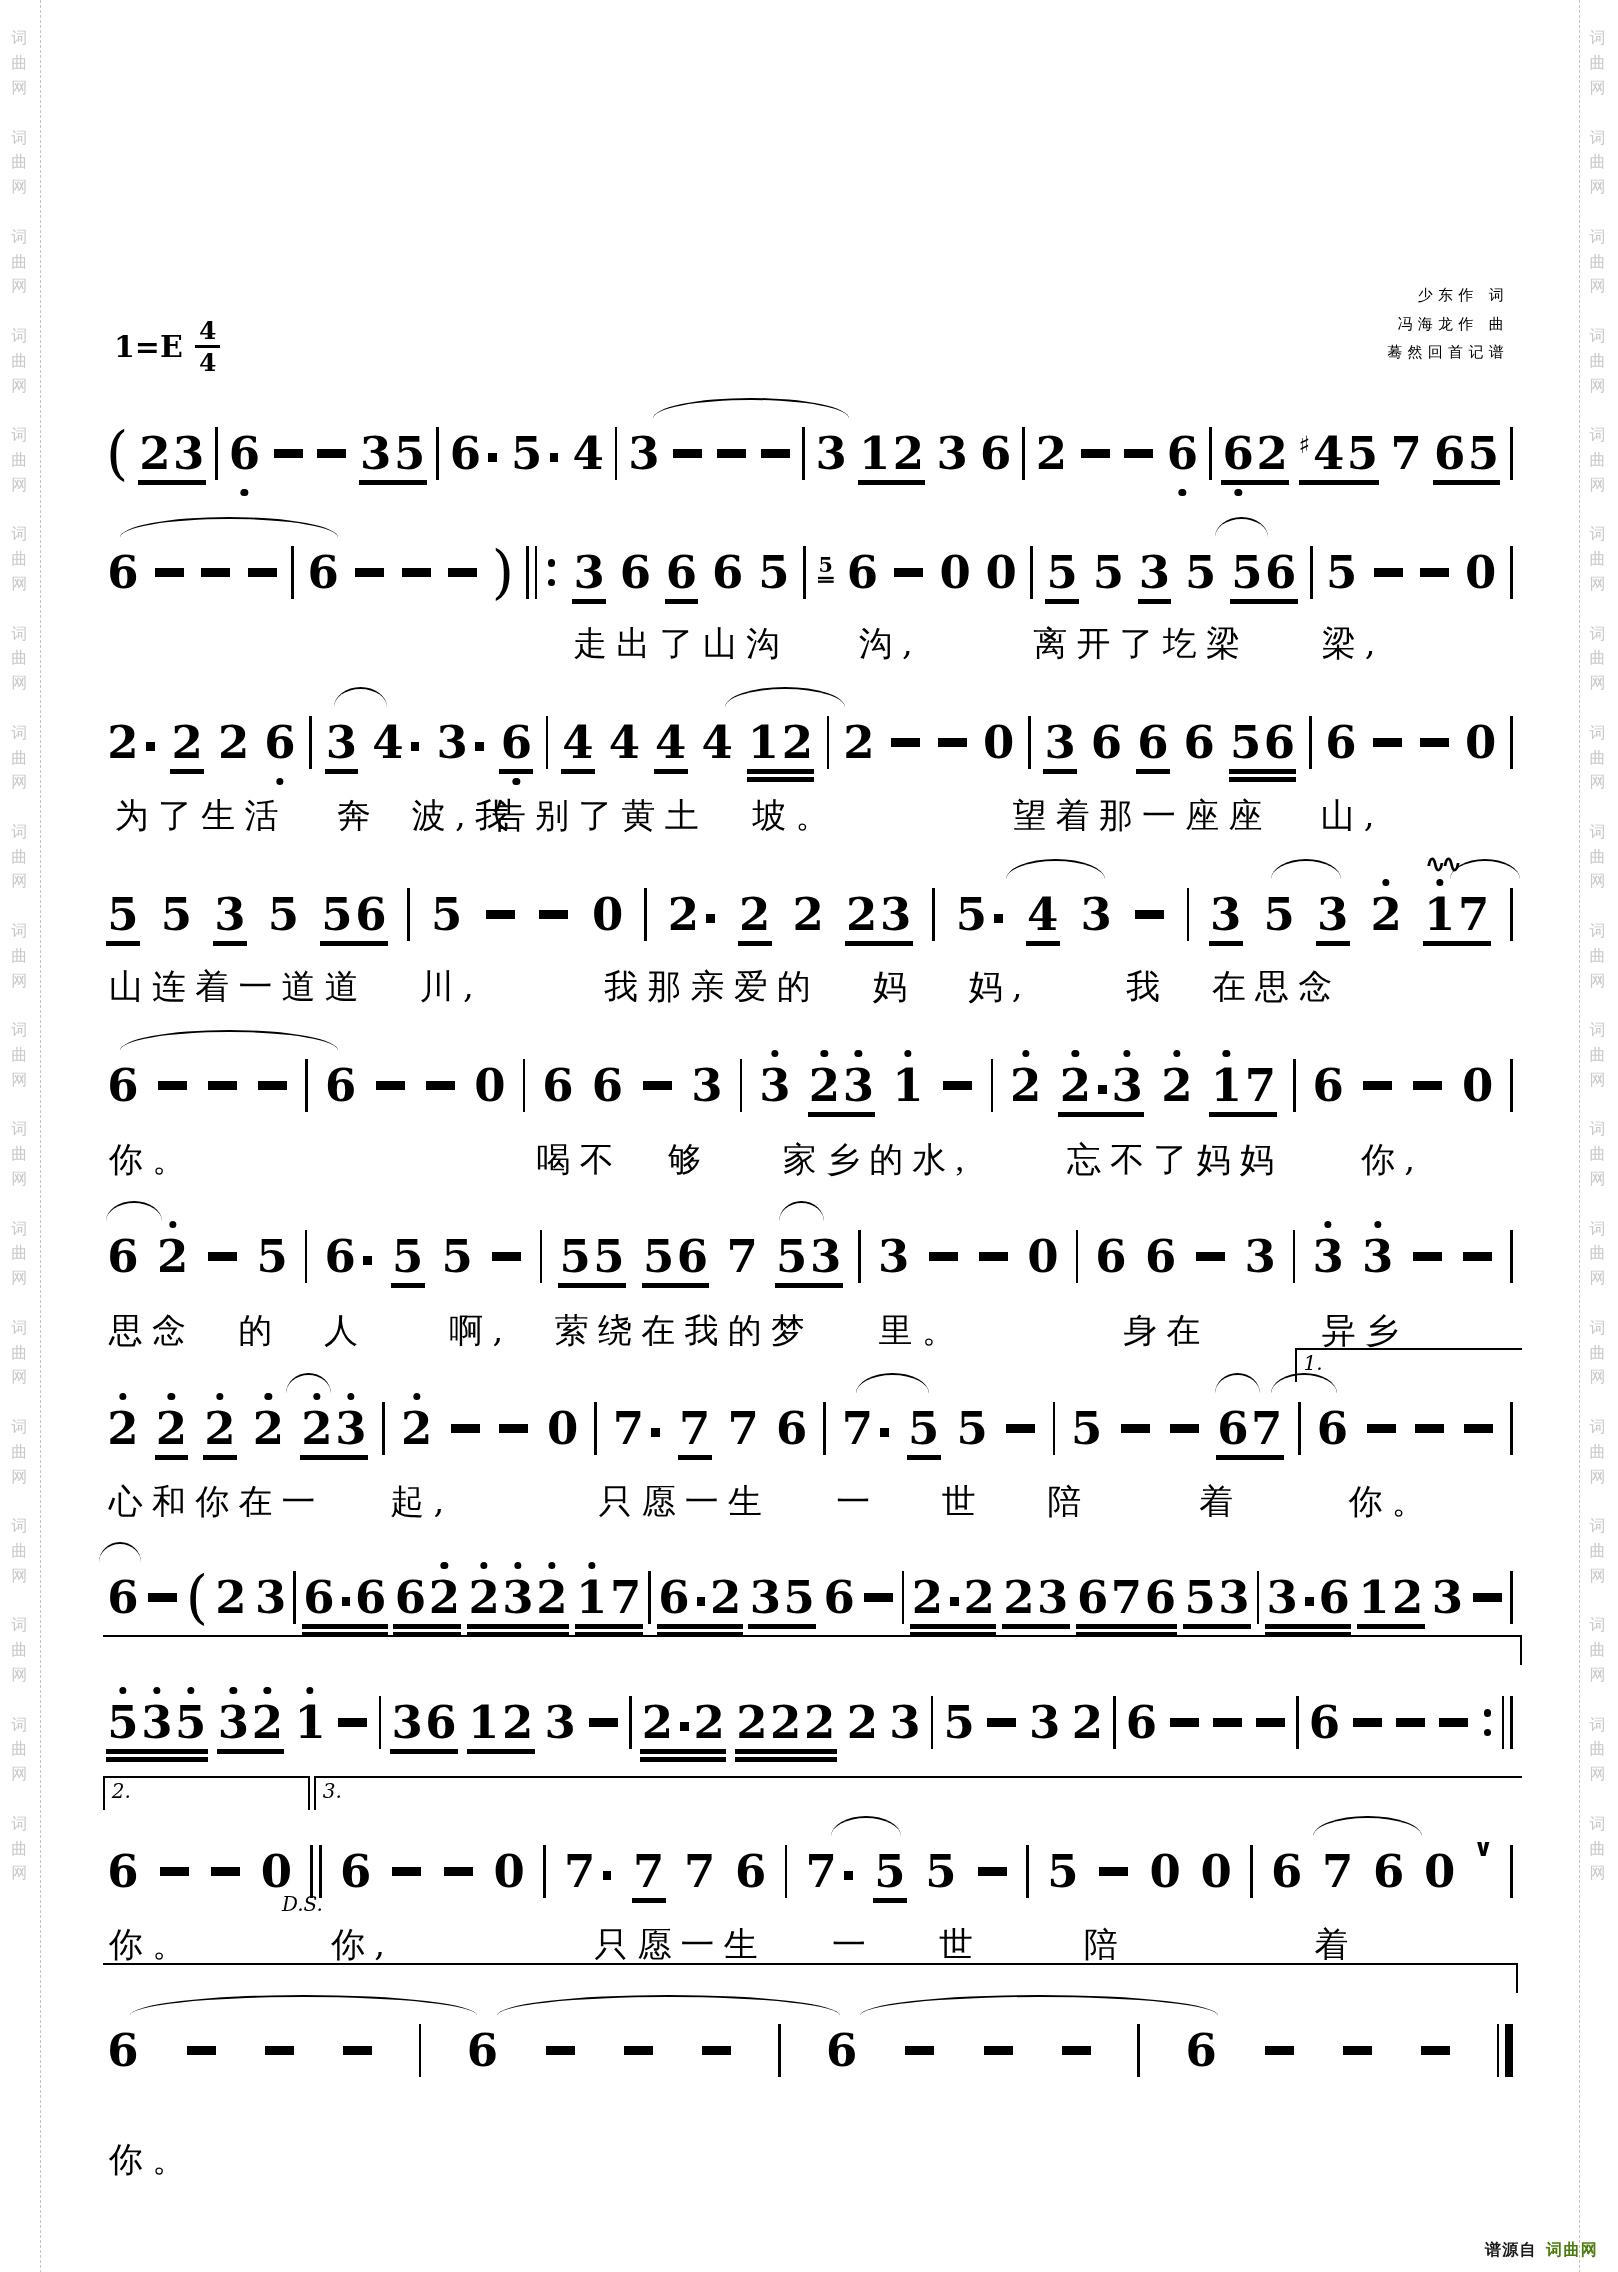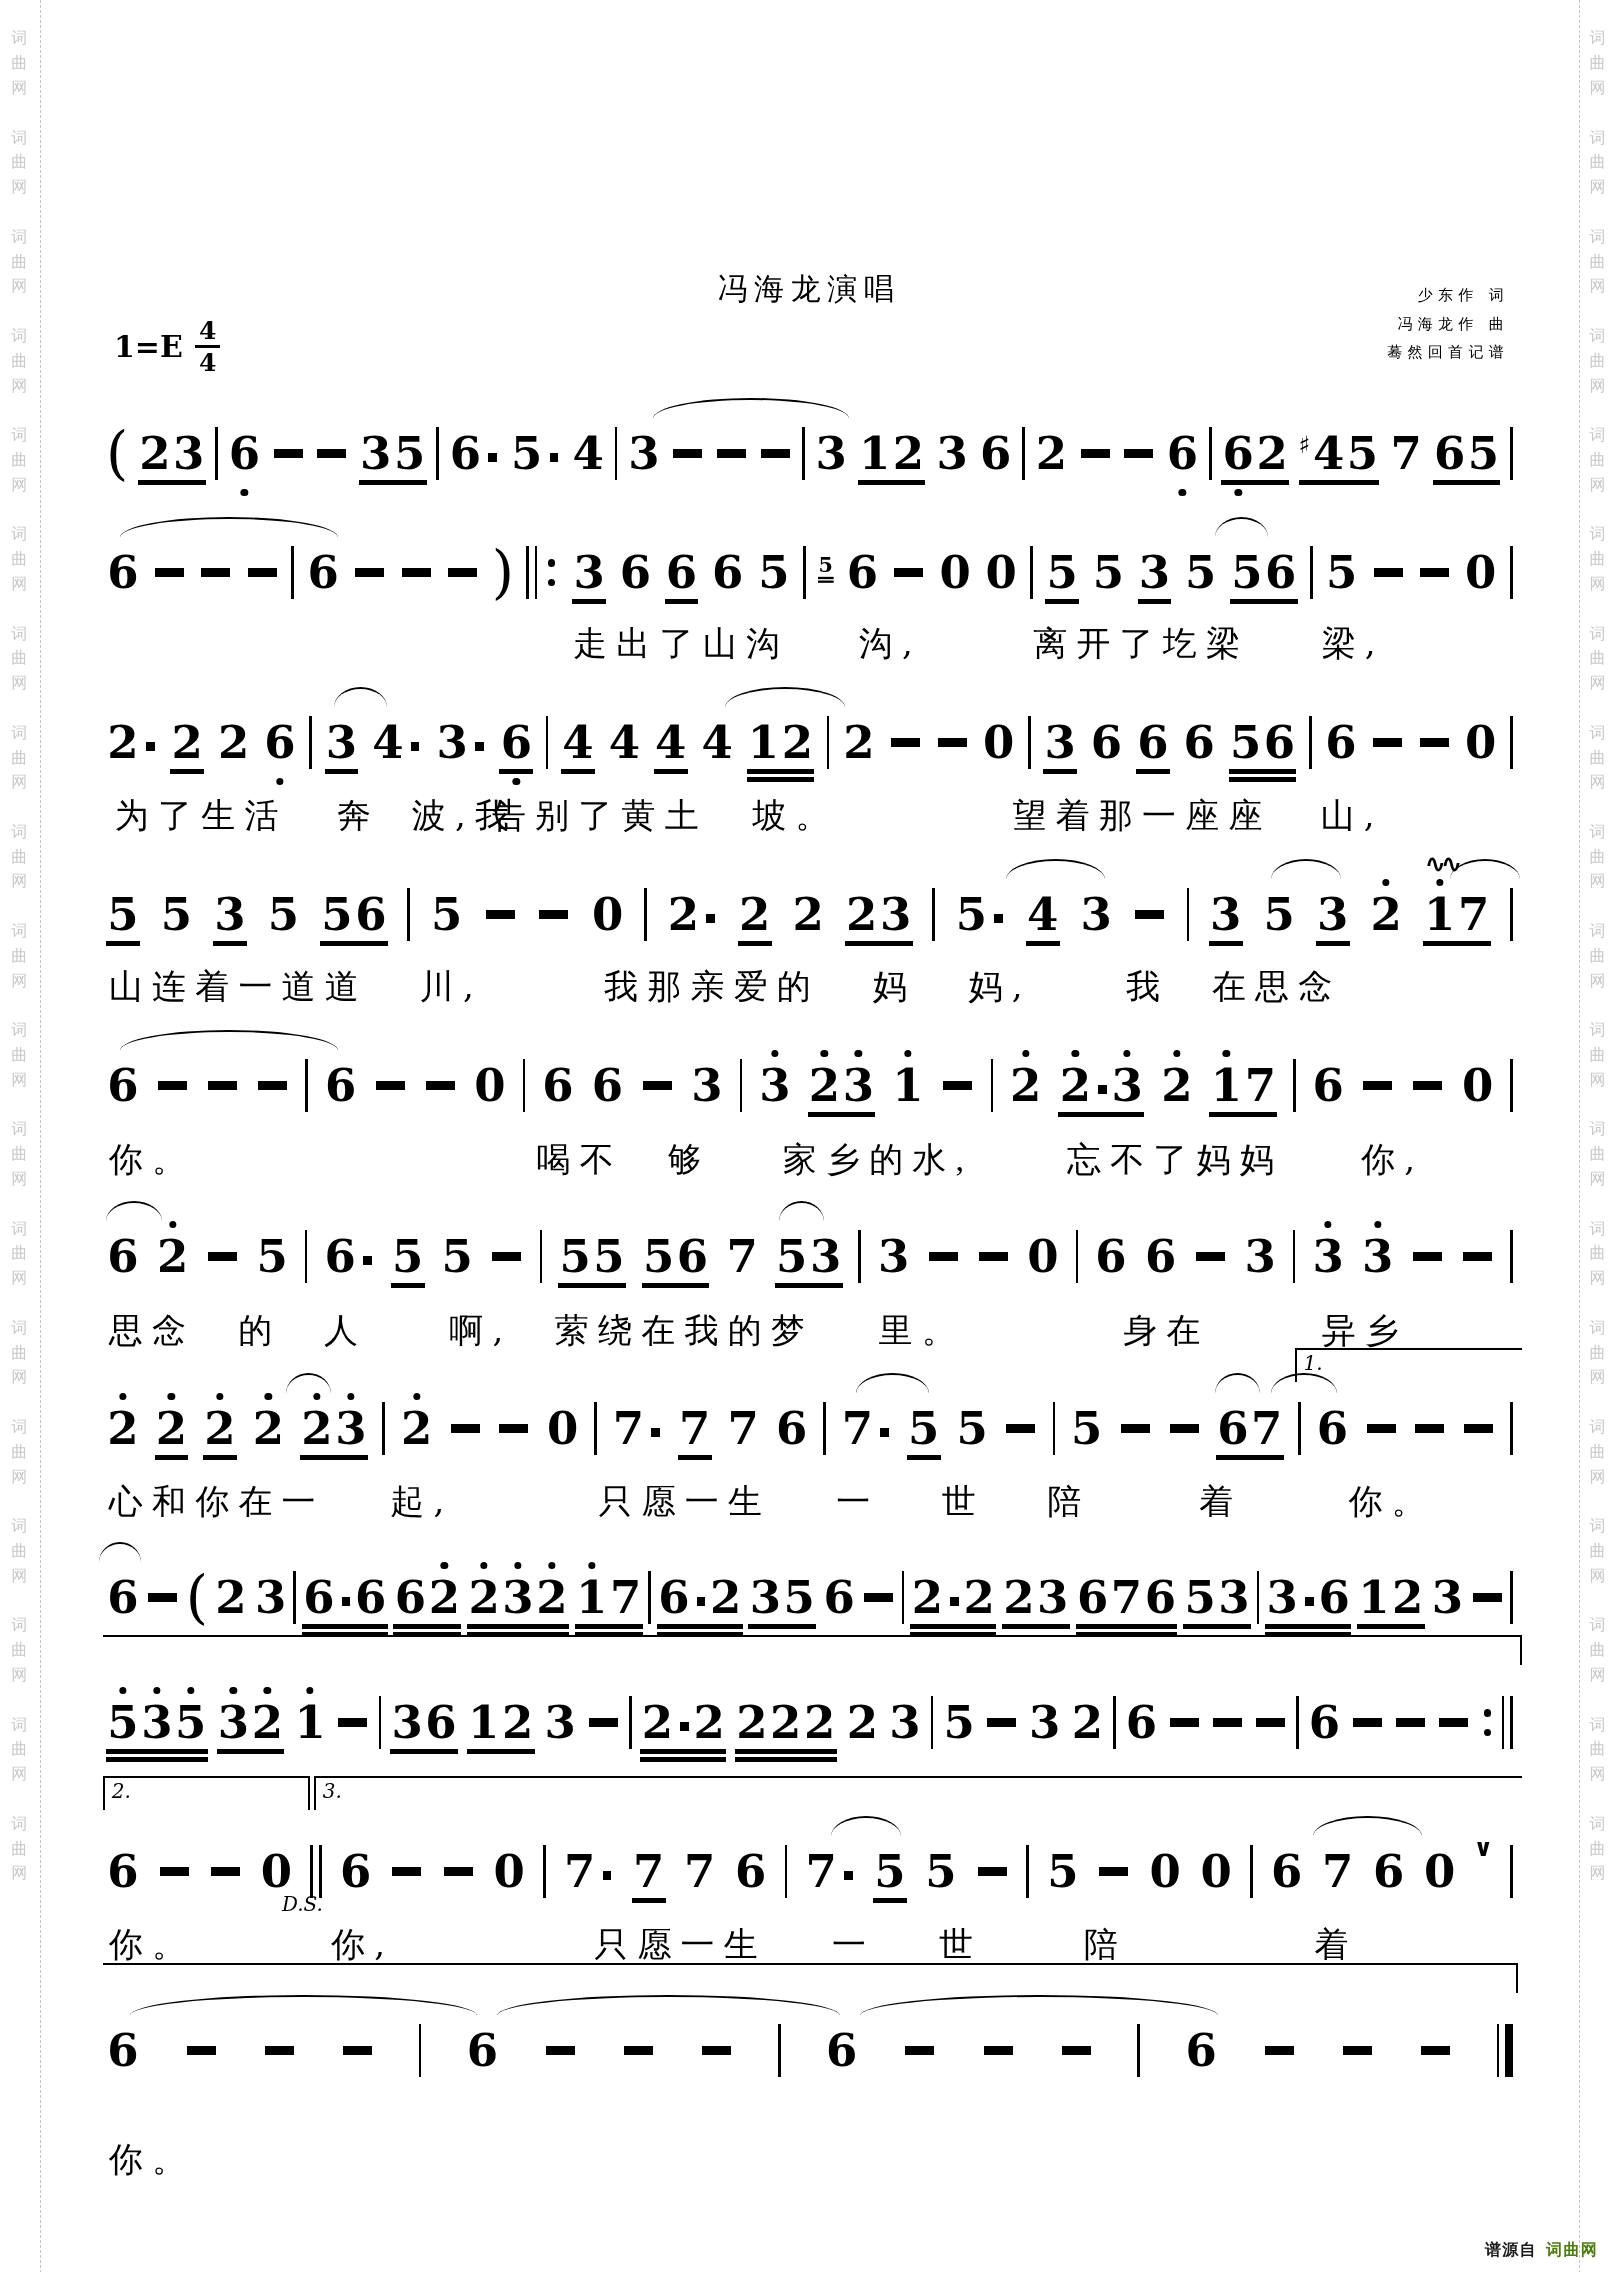--- a/index.html
+++ b/index.html
@@ -221,21 +221,20 @@
 
 词
 曲
 网
 
 词
 曲
 网</div>
   <div class="side-dash right"></div>
 
-  <div class="subtitle">冯海龙演唱</div>
   <div class="credits">
     <div>少东作 词</div>
     <div>冯海龙作 曲</div>
     <div>蓦然回首记谱</div>
   </div>
   <div class="keysig">
     <span>1=E</span>
     <span class="frac">
       <span class="n">4</span>
       <span class="d">4</span>

